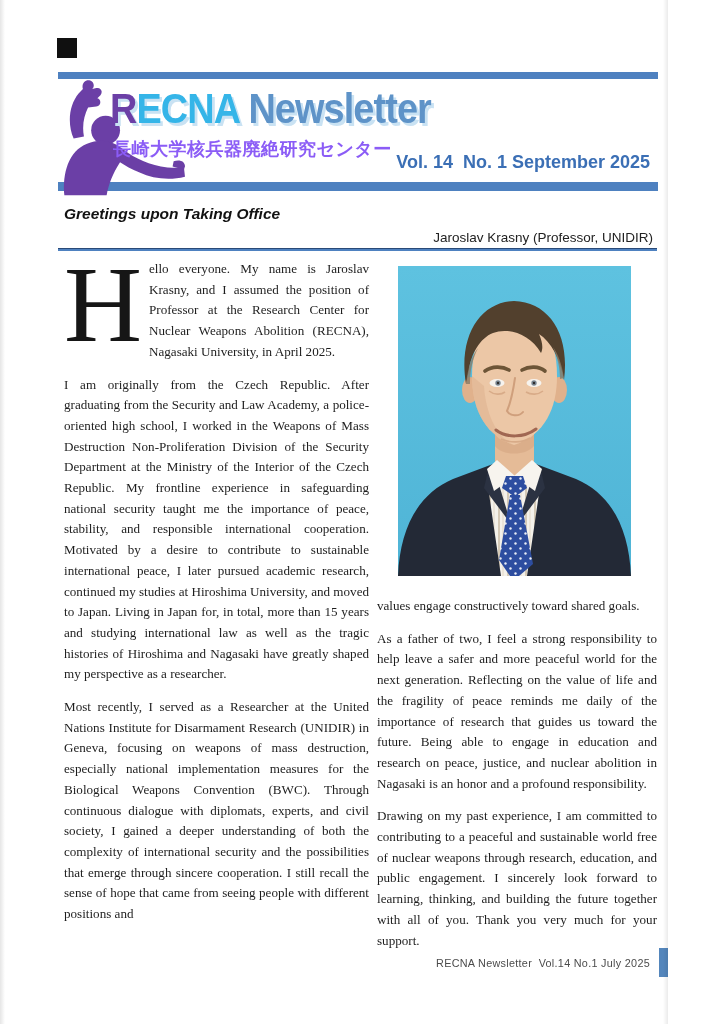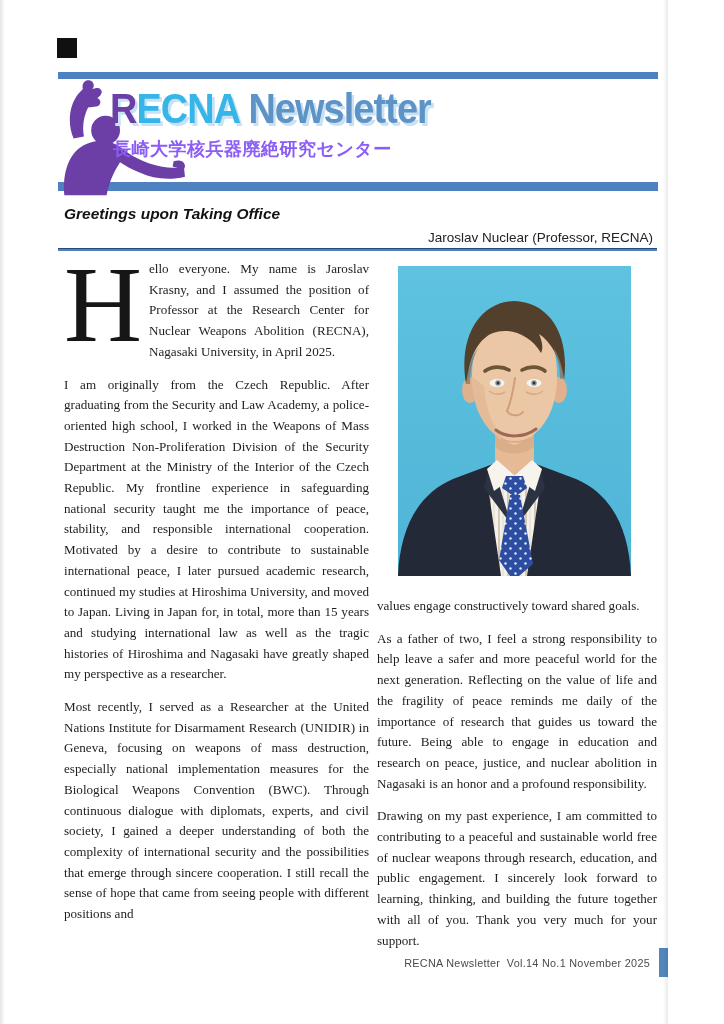--- a/index.html
+++ b/index.html
@@ -71,23 +71,24 @@
       <path d="M21,58 C15,44 16,26 26,14 L30,10 C28,4 34,-1 39,3 C41,5 41,8 39,10 L43,9 C47,8 50,12 47,16 L44,19 C48,20 48,26 43,27 L35,28 C31,36 29,46 31,56 Z"></path>
       <circle cx="52" cy="50" r="14"></circle>
       <path d="M12,113 C10,92 16,70 34,63 C48,57 60,61 70,69 C80,77 95,84 112,86 C118,86.5 124,86.5 128,86 L129,95 C114,99 98,97 85,91 C77,88 71,84 66,81 C59,92 55,102 53,113 Z"></path>
       <path d="M118,80 C124,78 129,80 129,85 L128,88 C124,87 120,86 117,85 Z"></path>
     </g>
   </svg>
 
   <div class="brand"><span class="r">R</span><span class="ecna">ECNA</span><span class="word2"> Newsletter</span></div>
 
   <div class="jp-subtitle">長崎大学核兵器廃絶研究センター</div>
+  <div class="issue-line">Vol. 14  No. 1 September 2025</div>
 
   <div class="article-title">Greetings upon Taking Office</div>
-  <div class="article-byline">Jaroslav Nuclear (Professor, RECNA)</div>
+  <div class="article-byline">Jaroslav Krasny (Professor, UNIDIR)</div>
   <div class="byline-rule"></div>
 
   <div class="col-left body-text">
     <p><span class="dropcap">H</span><span>ello everyone. My name is Jaroslav Krasny, and I assumed the position of Professor at the Research Center for Nuclear Weapons Abolition (RECNA), Nagasaki University, in April 2025.</span></p>
     <p>I am originally from the Czech Republic. After graduating from the Security and Law Academy, a police-oriented high school, I worked in the Weapons of Mass Destruction Non-Proliferation Division of the Security Department at the Ministry of the Interior of the Czech Republic. My frontline experience in safeguarding national security taught me the importance of peace, stability, and responsible international cooperation. Motivated by a desire to contribute to sustainable international peace, I later pursued academic research, continued my studies at Hiroshima University, and moved to Japan. Living in Japan for, in total, more than 15 years and studying international law as well as the tragic histories of Hiroshima and Nagasaki have greatly shaped my perspective as a researcher.</p>
     <p>Most recently, I served as a Researcher at the United Nations Institute for Disarmament Research (UNIDIR) in Geneva, focusing on weapons of mass destruction, especially national implementation measures for the Biological Weapons Convention (BWC). Through continuous dialogue with diplomats, experts, and civil society, I gained a deeper understanding of both the complexity of international security and the possibilities that emerge through sincere cooperation. I still recall the sense of hope that came from seeing people with different positions and</p>
   </div>
 
   <div class="col-right body-text">
     <div class="photo-wrap">
@@ -152,16 +153,16 @@
 
         <path d="M98,164 C108,172 126,172 138,163" stroke="#a06752" stroke-width="3" fill="none" stroke-linecap="round"></path>
         <path d="M103,173 C112,177 124,177 132,172" stroke="#d8ab88" stroke-width="1.6" fill="none"></path>
       </svg>
     </div>
     <p>values engage constructively toward shared goals.</p>
     <p>As a father of two, I feel a strong responsibility to help leave a safer and more peaceful world for the next generation. Reflecting on the value of life and the fragility of peace reminds me daily of the importance of research that guides us toward the future. Being able to engage in education and research on peace, justice, and nuclear abolition in Nagasaki is an honor and a profound responsibility.</p>
     <p>Drawing on my past experience, I am committed to contributing to a peaceful and sustainable world free of nuclear weapons through research, education, and public engagement. I sincerely look forward to learning, thinking, and building the future together with all of you. Thank you very much for your support.</p>
   </div>
 
-  <div class="footer-text">RECNA Newsletter  Vol.14 No.1 November 2025</div>
+  <div class="footer-text">RECNA Newsletter  Vol.14 No.1 July 2025</div>
   <div class="page-badge">1</div>
 
 </div>
 
 </body></html>

